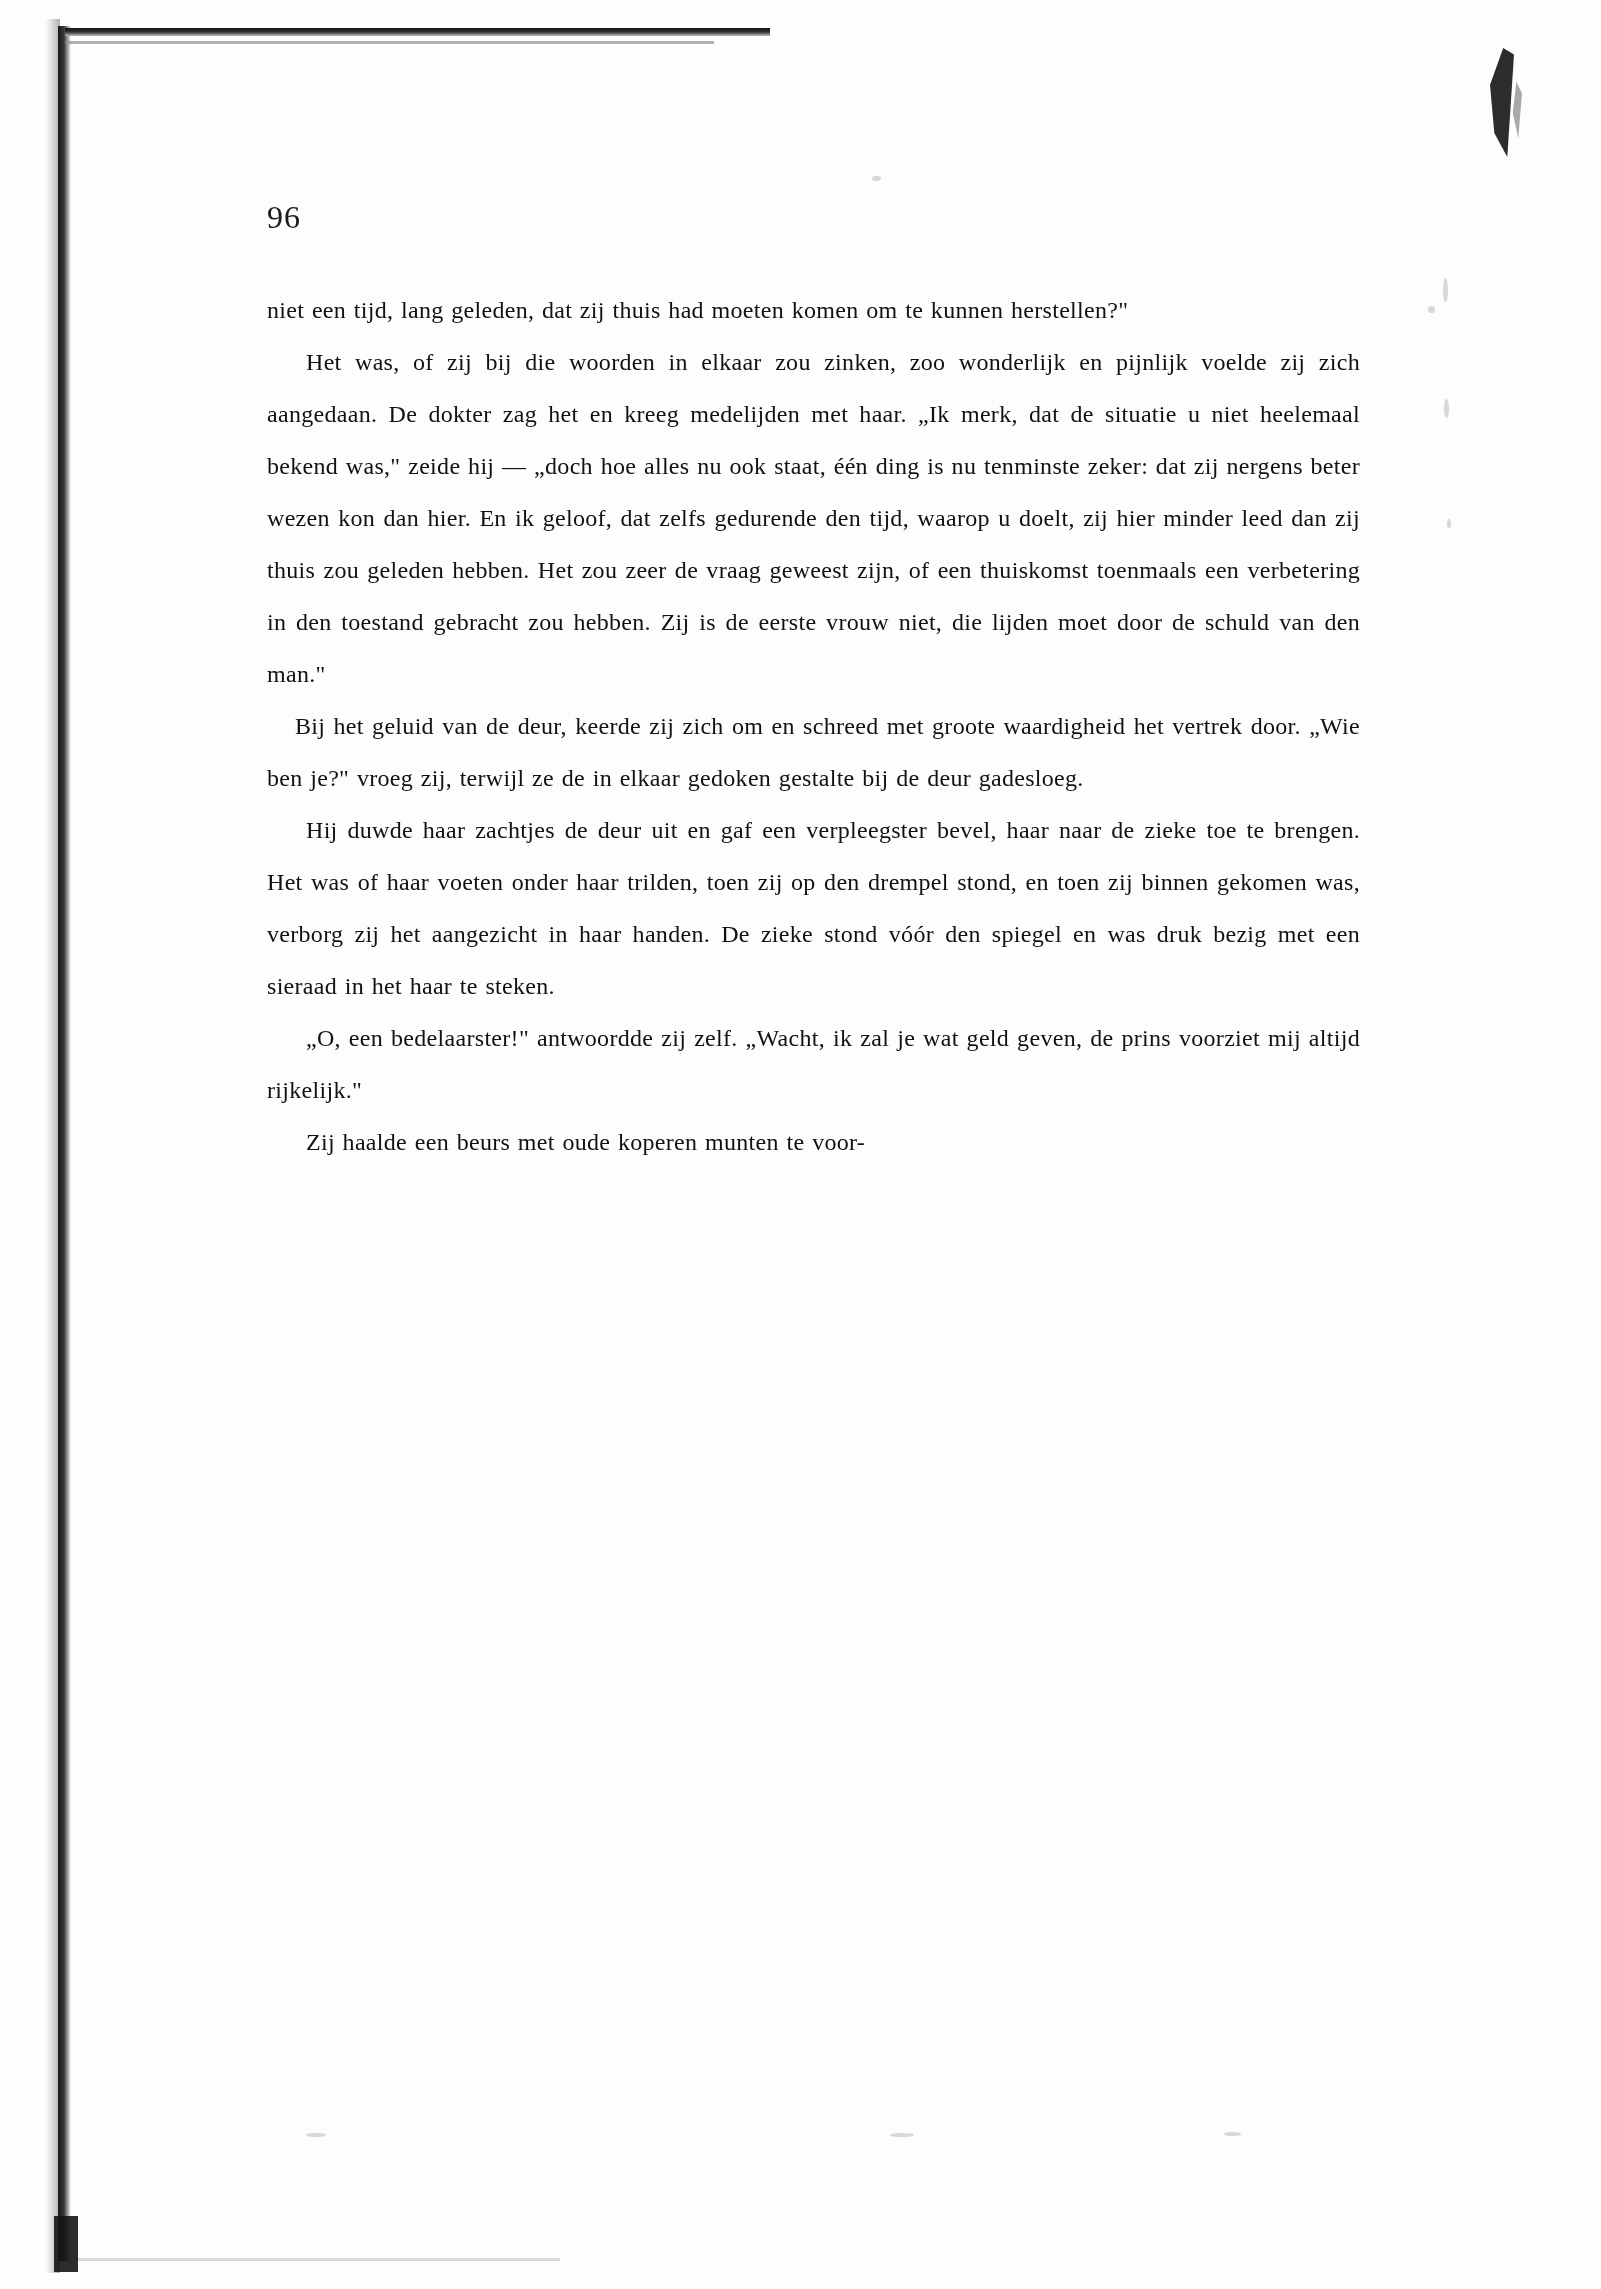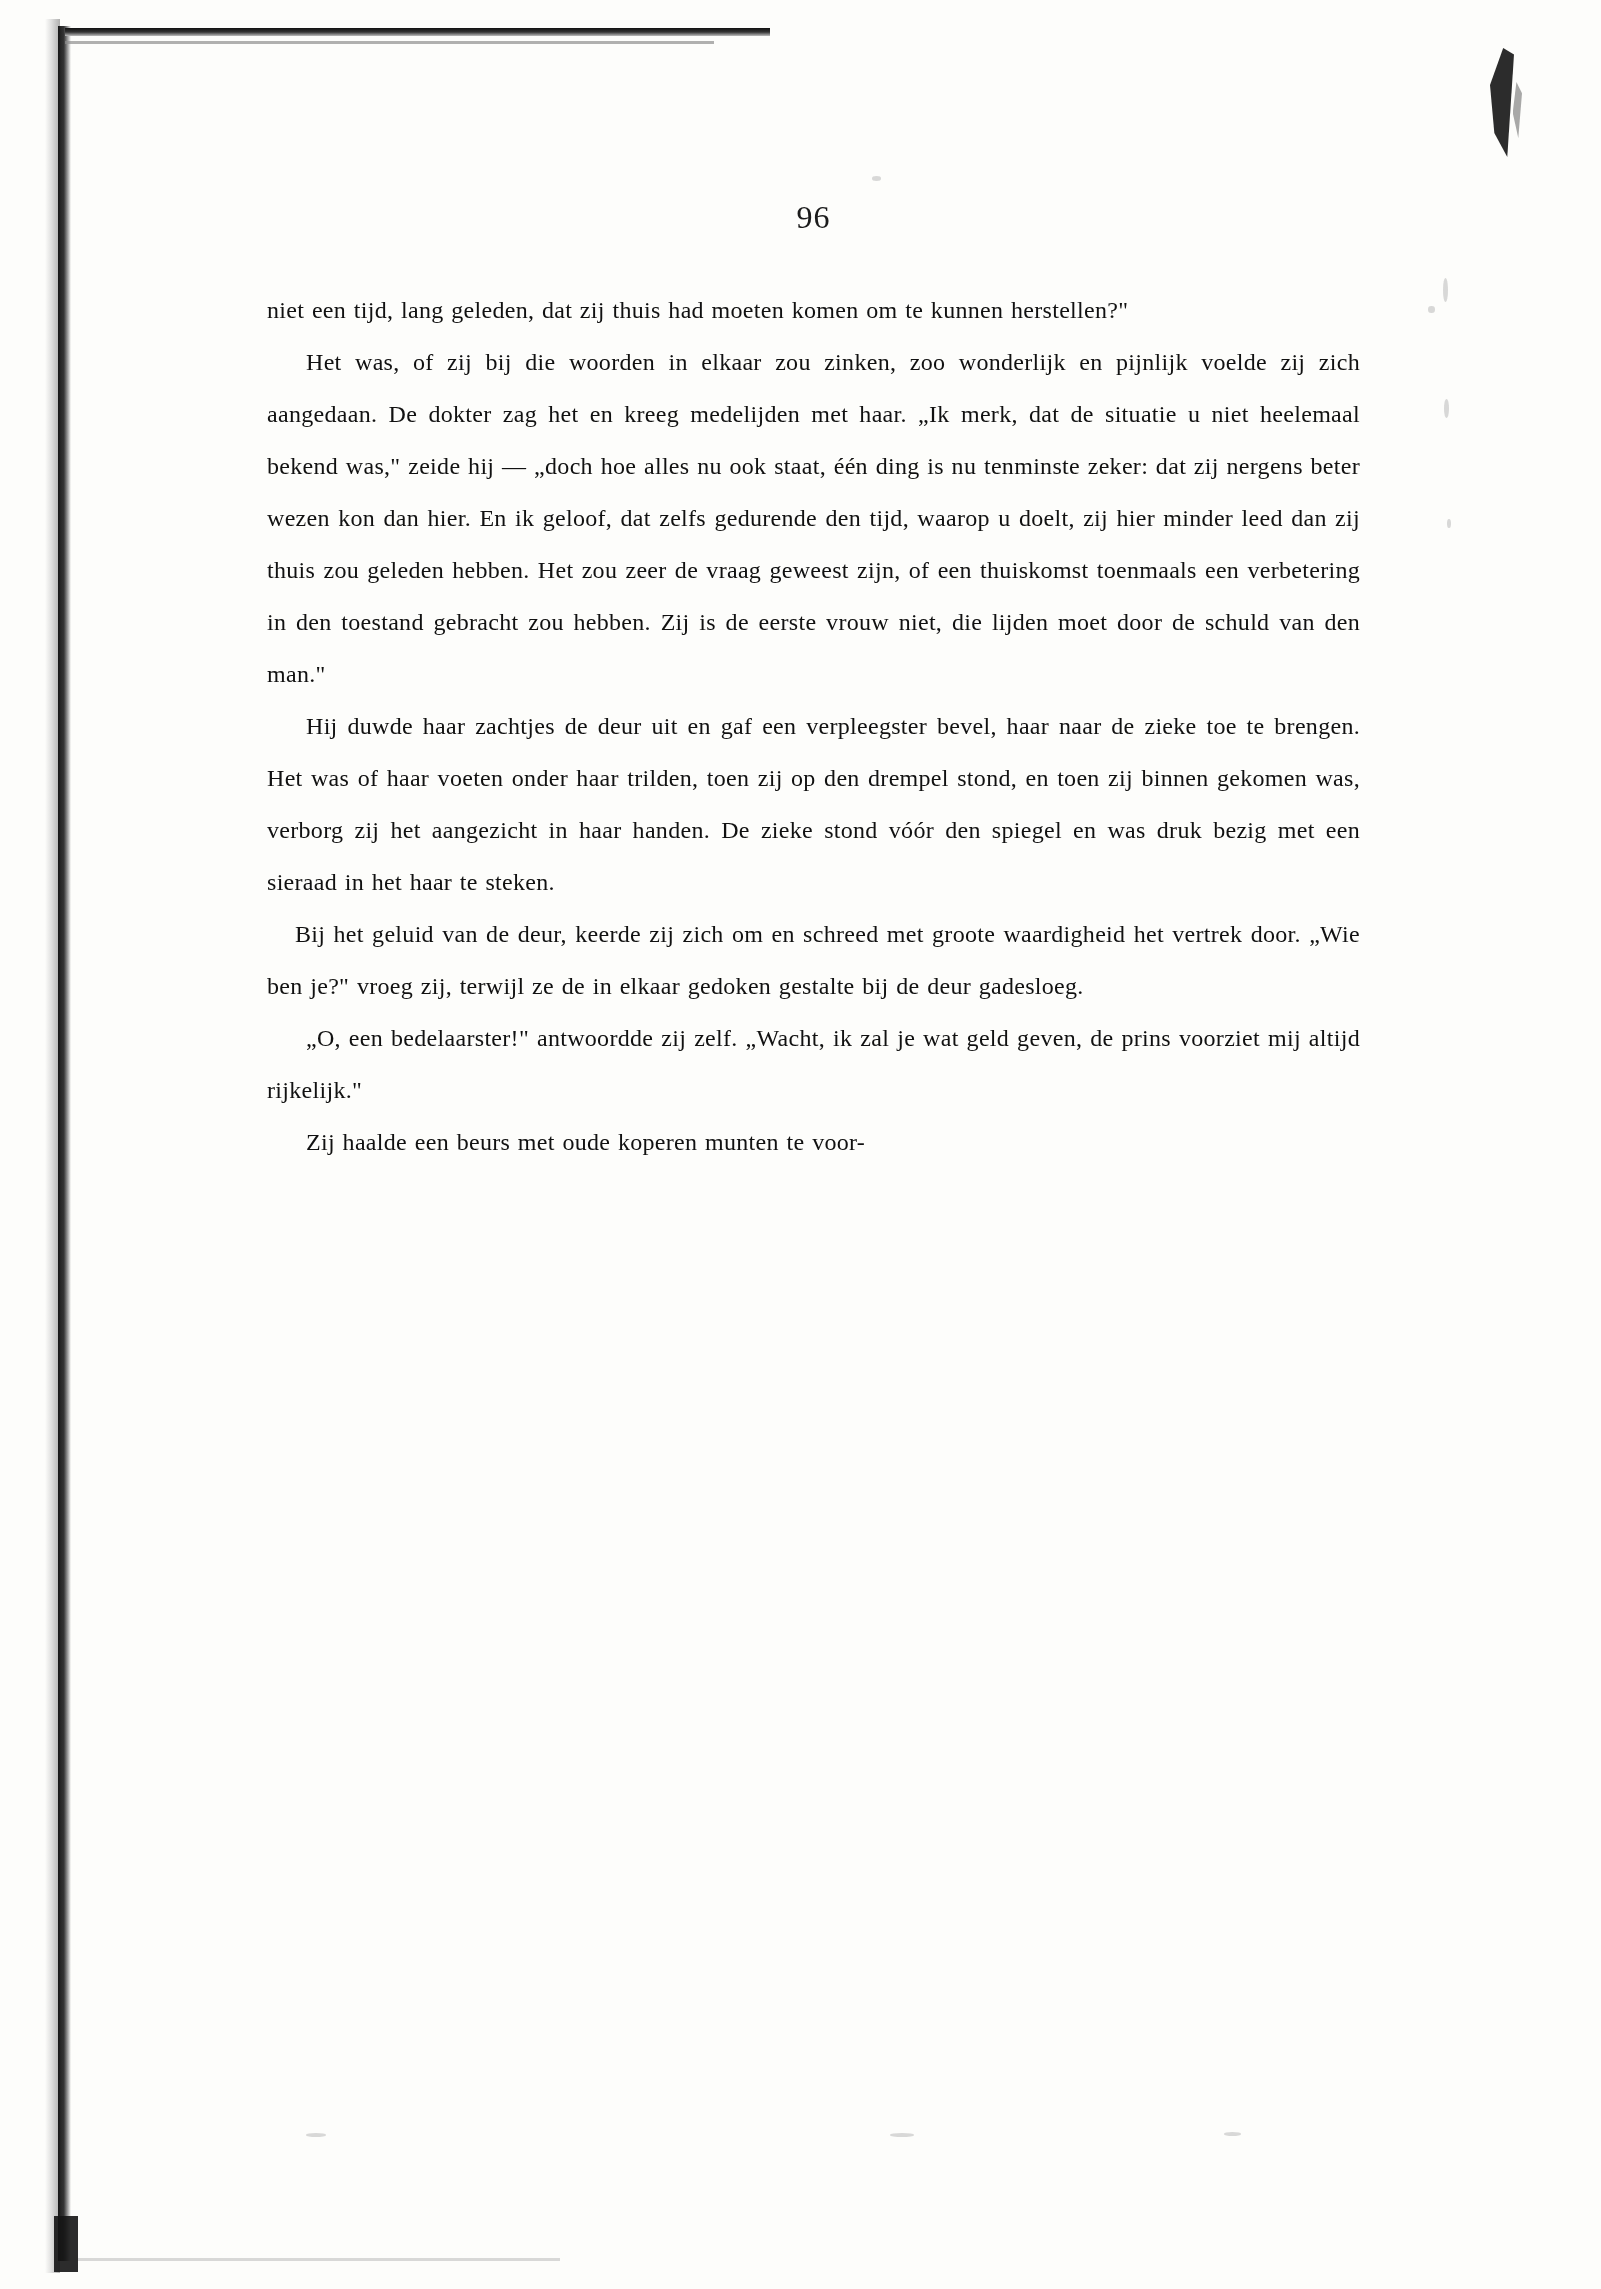--- a/index.html
+++ b/index.html
@@ -93,21 +93,20 @@
 
   
   #content {
     position: absolute;
     left: 267px;
     top: 199px;
     width: 1093px;
   }
 
   #folio {
-    text-align: center;
     font-size: 32px;
     letter-spacing: 0.9px;
     color: #1b1b1b;
     margin: 0 0 48px 0;
     font-family: "Liberation Serif", serif;
   }
 
   .para {
     margin: 0;
     color: #111111;
@@ -170,20 +169,20 @@
   <div class="speck" style="left:1224px; top:2132px; width:16.7px; height:3.7px;"></div>
 
   <div id="scan-edge-bottom"></div>
   <div id="scan-edge-bottom-rule"></div>
 
   <div id="content">
     <div id="folio">96</div>
 
     <p class="para">niet een tijd, lang geleden, dat zij thuis had moeten komen om te kunnen herstellen?"</p>
     <p class="para indent">Het was, of zij bij die woorden in elkaar zou zinken, zoo wonderlijk en pijnlijk voelde zij zich aangedaan. De dokter zag het en kreeg medelijden met haar. „Ik merk, dat de situatie u niet heelemaal bekend was," zeide hij — „doch hoe alles nu ook staat, één ding is nu tenminste zeker: dat zij nergens beter wezen kon dan hier. En ik geloof, dat zelfs gedurende den tijd, waarop u doelt, zij hier minder leed dan zij thuis zou geleden hebben. Het zou zeer de vraag geweest zijn, of een thuiskomst toenmaals een verbetering in den toestand gebracht zou hebben. Zij is de eerste vrouw niet, die lijden moet door de schuld van den man."</p>
+    <p class="para indent-small">Bij het geluid van de deur, keerde zij zich om en schreed met groote waardigheid het vertrek door. „Wie ben je?" vroeg zij, terwijl ze de in elkaar gedoken gestalte bij de deur gadesloeg.</p>
     <p class="para indent">Hij duwde haar zachtjes de deur uit en gaf een verpleegster bevel, haar naar de zieke toe te brengen. Het was of haar voeten onder haar trilden, toen zij op den drempel stond, en toen zij binnen gekomen was, verborg zij het aangezicht in haar handen. De zieke stond vóór den spiegel en was druk bezig met een sieraad in het haar te steken.</p>
-    <p class="para indent-small">Bij het geluid van de deur, keerde zij zich om en schreed met groote waardigheid het vertrek door. „Wie ben je?" vroeg zij, terwijl ze de in elkaar gedoken gestalte bij de deur gadesloeg.</p>
     <p class="para indent">„O, een bedelaarster!" antwoordde zij zelf. „Wacht, ik zal je wat geld geven, de prins voorziet mij altijd rijkelijk."</p>
     <p class="para indent">Zij haalde een beurs met oude koperen munten te voor-</p>
   </div>
 
 </div>
 
 
 </body></html>

